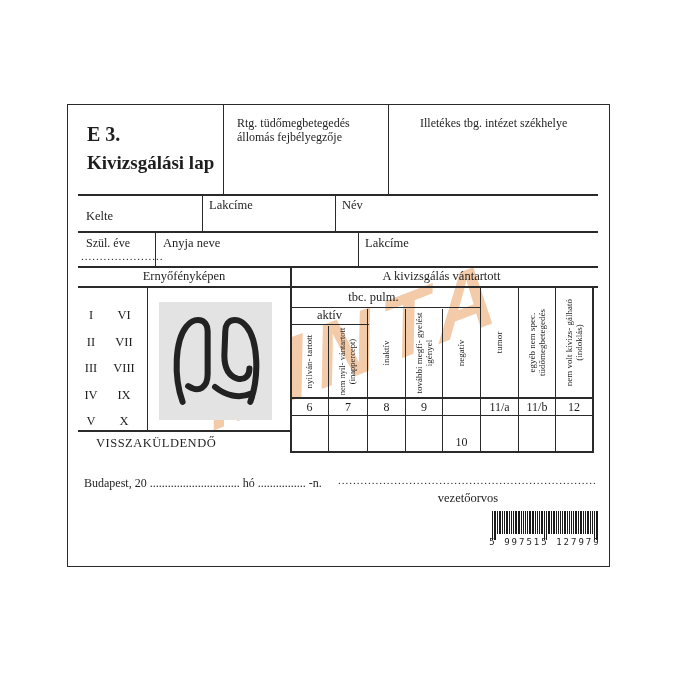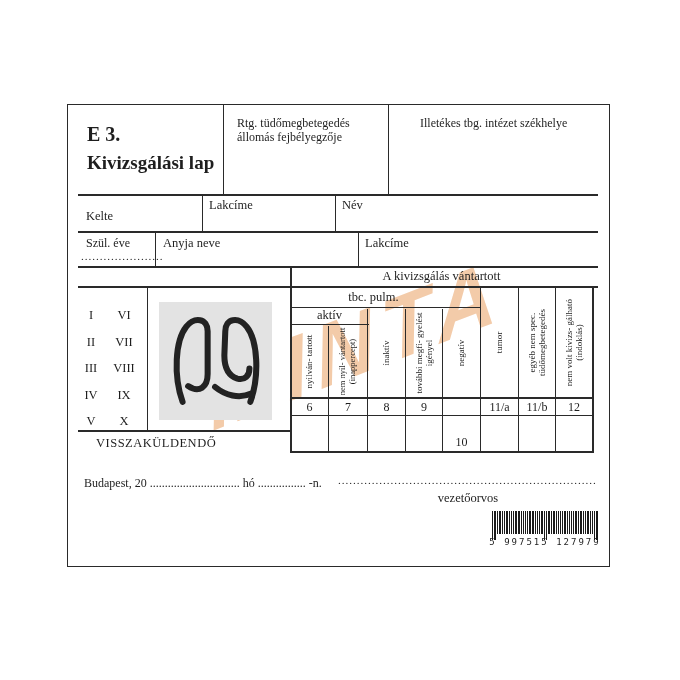--- a/index.html
+++ b/index.html
@@ -64,20 +64,21 @@
 
   <div class="hl" style="left:78px;top:231px;width:520px;height:2px;"></div>
   <div class="vl" style="left:155px;top:233px;width:1px;height:33px;"></div>
   <div class="vl" style="left:358px;top:233px;width:1px;height:33px;"></div>
   <div class="lbl" style="left:86px;top:236px;font-size:12px;">Szül. éve</div>
   <div class="lbl dots" style="left:81px;top:250px;">......................</div>
   <div class="lbl" style="left:163px;top:236px;">Anyja neve</div>
   <div class="lbl" style="left:365px;top:236px;">Lakcíme</div>
 
   <div class="hl" style="left:78px;top:266px;width:520px;height:2px;"></div>
+  <div class="lbl ctr" style="left:78px;top:269px;width:212px;">Ernyőfényképen</div>
   <div class="lbl ctr" style="left:290px;top:269px;width:303px;">A kivizsgálás vántartott</div>
   <div class="hl" style="left:78px;top:286px;width:520px;height:2px;"></div>
 
   <div class="vl" style="left:147px;top:288px;width:1px;height:143px;"></div>
   <div class="numcol" style="left:79px;top:302px;width:24px;">
     <div>I</div>
     <div>II</div>
     <div>III</div>
     <div>IV</div>
     <div>V</div>

